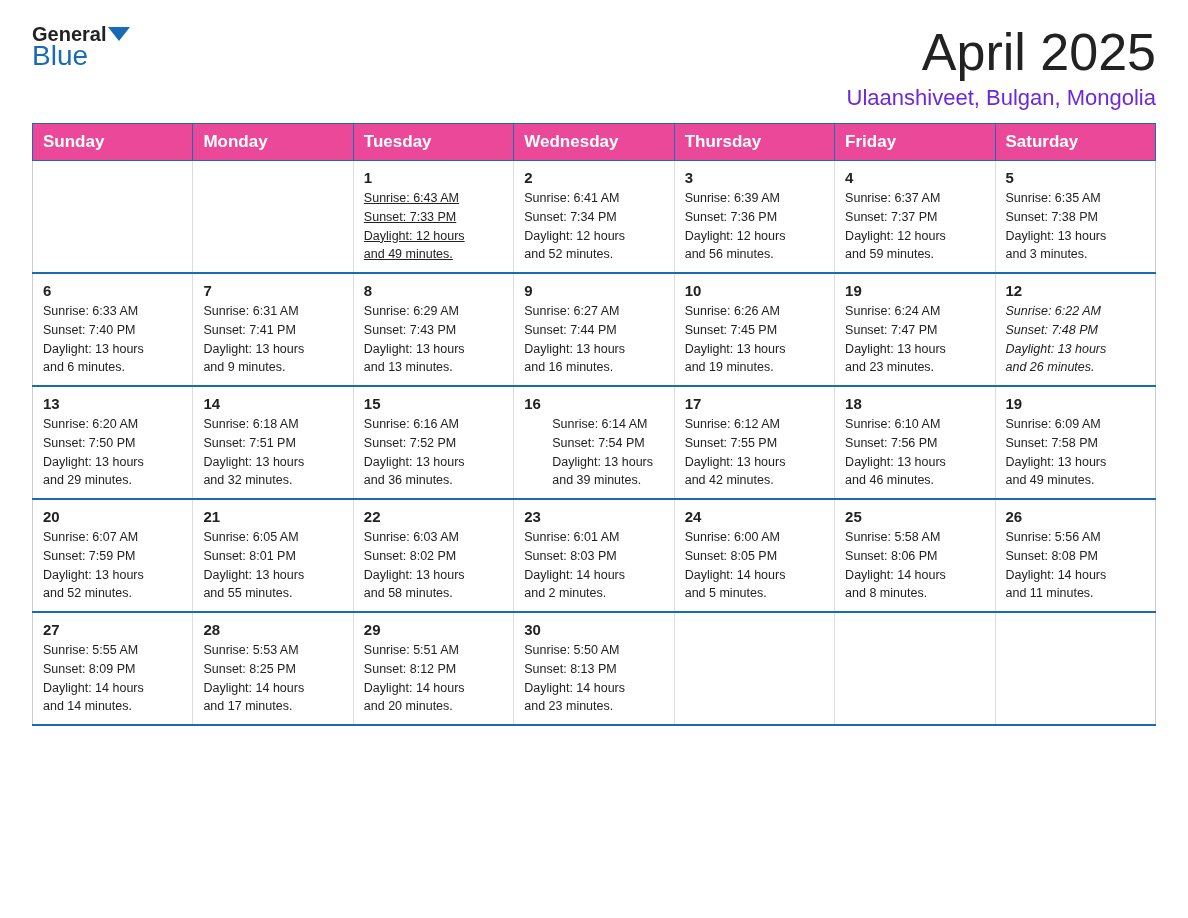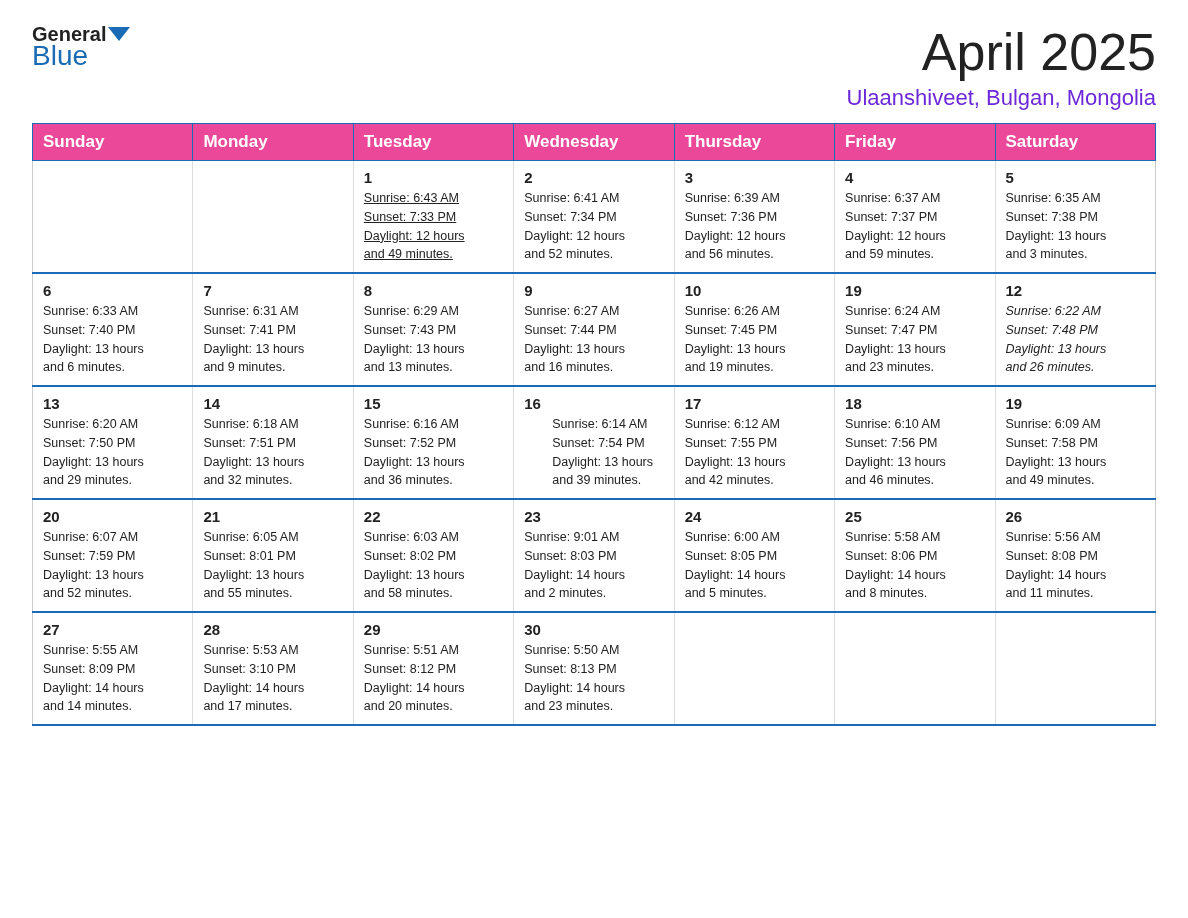--- a/index.html
+++ b/index.html
@@ -291,21 +291,21 @@
         </td>
         <td>
           <div class="day-num">22</div>
           <div class="day-info" style="white-space: pre-line;">Sunrise: 6:03 AM
 Sunset: 8:02 PM
 Daylight: 13 hours
 and 58 minutes.</div>
         </td>
         <td>
           <div class="day-num">23</div>
-          <div class="day-info" style="white-space: pre-line;">Sunrise: 9:01 AM
+          <div class="day-info" style="white-space: pre-line;">Sunrise: 6:01 AM
 Sunset: 8:03 PM
 Daylight: 14 hours
 and 2 minutes.</div>
         </td>
         <td>
           <div class="day-num">24</div>
           <div class="day-info" style="white-space: pre-line;">Sunrise: 6:00 AM
 Sunset: 8:05 PM
 Daylight: 14 hours
 and 5 minutes.</div>
@@ -329,21 +329,21 @@
         <td>
           <div class="day-num">27</div>
           <div class="day-info" style="white-space: pre-line;">Sunrise: 5:55 AM
 Sunset: 8:09 PM
 Daylight: 14 hours
 and 14 minutes.</div>
         </td>
         <td>
           <div class="day-num">28</div>
           <div class="day-info" style="white-space: pre-line;">Sunrise: 5:53 AM
-Sunset: 3:10 PM
+Sunset: 8:25 PM
 Daylight: 14 hours
 and 17 minutes.</div>
         </td>
         <td>
           <div class="day-num">29</div>
           <div class="day-info" style="white-space: pre-line;">Sunrise: 5:51 AM
 Sunset: 8:12 PM
 Daylight: 14 hours
 and 20 minutes.</div>
         </td>

